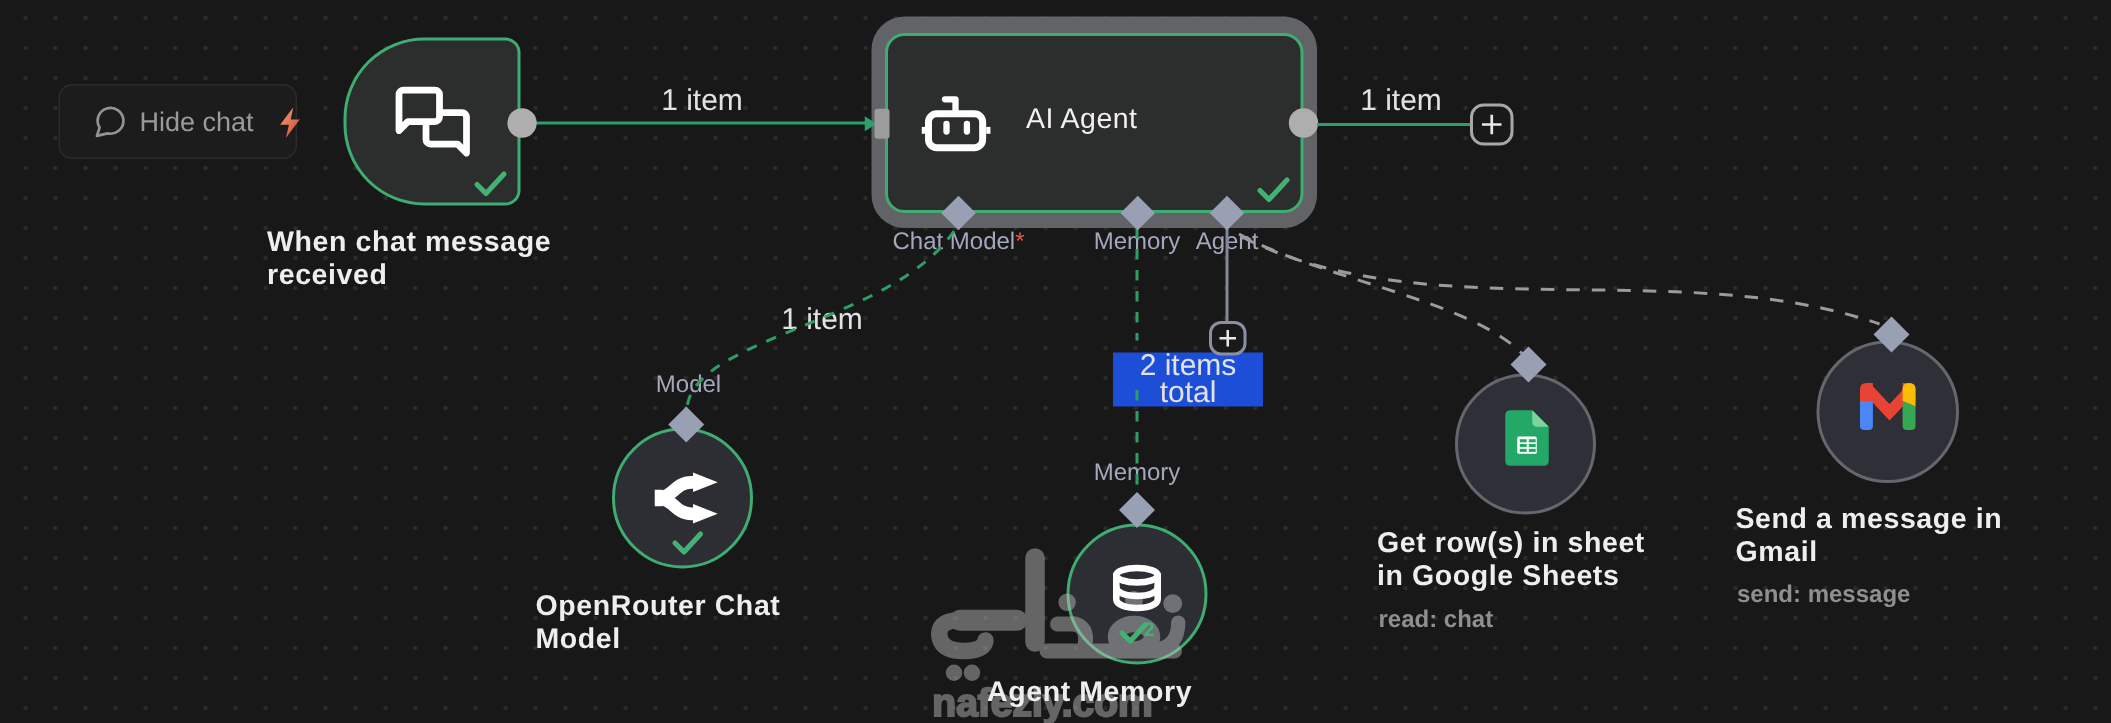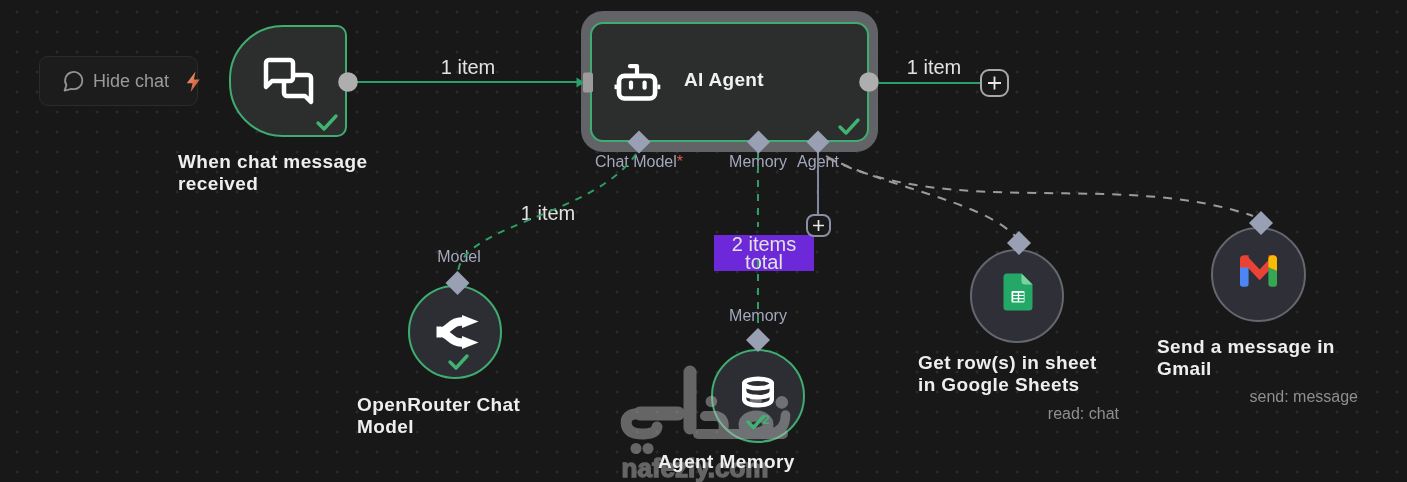--- a/index.html
+++ b/index.html
@@ -4,46 +4,46 @@
 <style>
 html,body{margin:0;padding:0}
 body{width:1407px;height:482px;background:#181818;font-family:"Liberation Sans",sans-serif;position:relative;overflow:hidden}
 #dots{position:absolute;left:0;top:0;width:1407px;height:482px;background-image:radial-gradient(circle,#2b2b2b 1.3px,transparent 1.7px);background-size:20px 20px;background-position:7px 2px}
 .abs{position:absolute}
 #hidechat{left:39px;top:56px;width:159px;height:50px;border:1px solid #2b2b2b;border-radius:9px;background:#1c1c1c;box-sizing:border-box}
 #hctext{left:93px;top:71px;font-size:18px;color:#9a9a9a;font-weight:400}
 #trigger{left:229px;top:25px;width:118px;height:112px;border:2px solid #3fac71;border-radius:54px 10px 10px 54px;background:#2c2d2d;box-sizing:border-box}
 #halo{left:581px;top:11px;width:297px;height:141px;border-radius:22px;background:#626367}
 #agent{left:590px;top:22px;width:279px;height:120px;border:2px solid #3fac71;border-radius:13px;background:#2c2d2d;box-sizing:border-box}
-#agentname{left:684px;top:69px;font-size:19px;font-weight:700;color:#f0f0f0;letter-spacing:0.3px}
+#agentname{left:684px;top:69px;font-size:19px;font-weight:400;color:#f0f0f0;letter-spacing:0.3px}
 .circle{border-radius:50%;box-sizing:border-box;position:absolute}
 #c-openrouter{left:408px;top:285px;width:94px;height:94px;border:2px solid #3fac71;background:#2d2e34}
 #c-memory{left:711px;top:349px;width:94px;height:94px;border:2px solid #3fac71;background:#2d2e34}
 #c-sheets{left:970px;top:249px;width:94px;height:94px;border:2px solid #65676f;background:#2e2f37}
 #c-gmail{left:1211px;top:227px;width:95px;height:95px;border:2px solid #65676f;background:#2e2f37}
 .lbl{position:absolute;text-align:left;font-size:19px;font-weight:700;color:#eeeeee;line-height:22px;letter-spacing:0.4px}
-.sub{position:absolute;text-align:right;font-size:16px;font-weight:400;color:#8f8f8f;line-height:18px}
+.sub{position:absolute;text-align:left;font-size:16px;font-weight:700;color:#8f8f8f;line-height:18px}
 .conn{position:absolute;text-align:center;font-size:16px;color:#a3a8bd;line-height:18px}
 .item{position:absolute;text-align:center;font-size:20px;color:#e2e2e2;line-height:18px}
 #lbl-trigger{left:178px;top:151px;width:220px}
 #lbl-openrouter{left:357px;top:394px;width:200px}
 #lbl-memory{left:658px;top:451px;width:200px;z-index:6}
 #lbl-sheets{left:918px;top:352px;width:200px}
 #lbl-gmail{left:1157px;top:336px;width:200px}
 #sub-sheets{left:919px;top:405px;width:200px}
 #sub-gmail{left:1158px;top:388px;width:200px}
 #cl-chatmodel{left:589px;top:153px;width:100px}
 #cl-memory{left:708px;top:153px;width:100px}
 #cl-tool{left:768px;top:153px;width:100px}
 #cl-model{left:409px;top:248px;width:100px}
 #cl-memory2{left:708px;top:307px;width:100px}
 #it1{left:428px;top:58px;width:80px}
 #it2{left:894px;top:58px;width:80px}
 #it3{left:508px;top:204px;width:80px}
-#it4{left:714px;top:235px;width:100px;background:#6d28d9}
+#it4{left:742px;top:235px;width:100px;background:#1d4ed8}
 svg.overlay{position:absolute;left:0;top:0;z-index:5}
 </style>
 </head>
 <body>
 <div id="dots" class="abs"></div>
 <div id="hidechat" class="abs"></div>
 <div id="hctext" class="abs">Hide chat</div>
 <div id="trigger" class="abs"></div>
 <div id="halo" class="abs"></div>
 <div id="agent" class="abs"></div>

